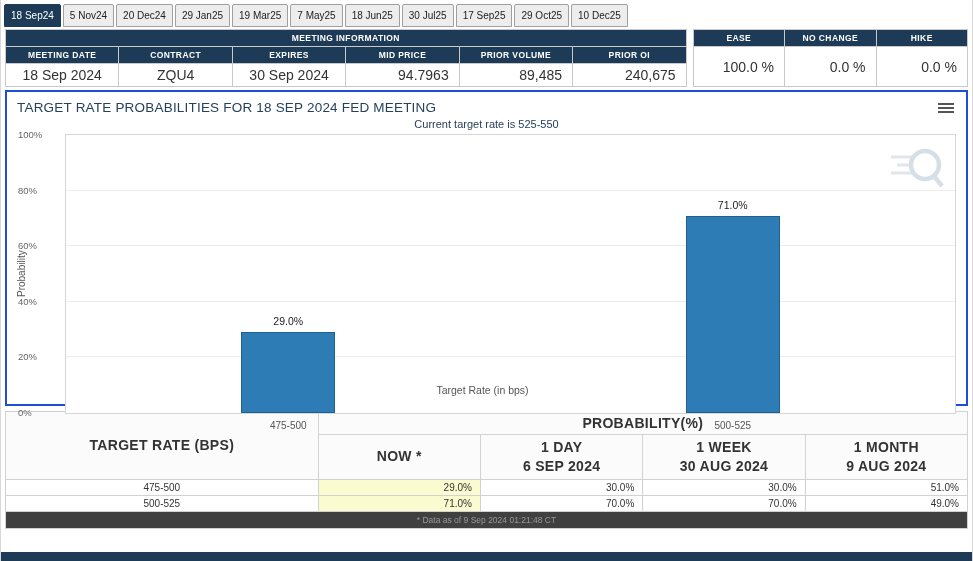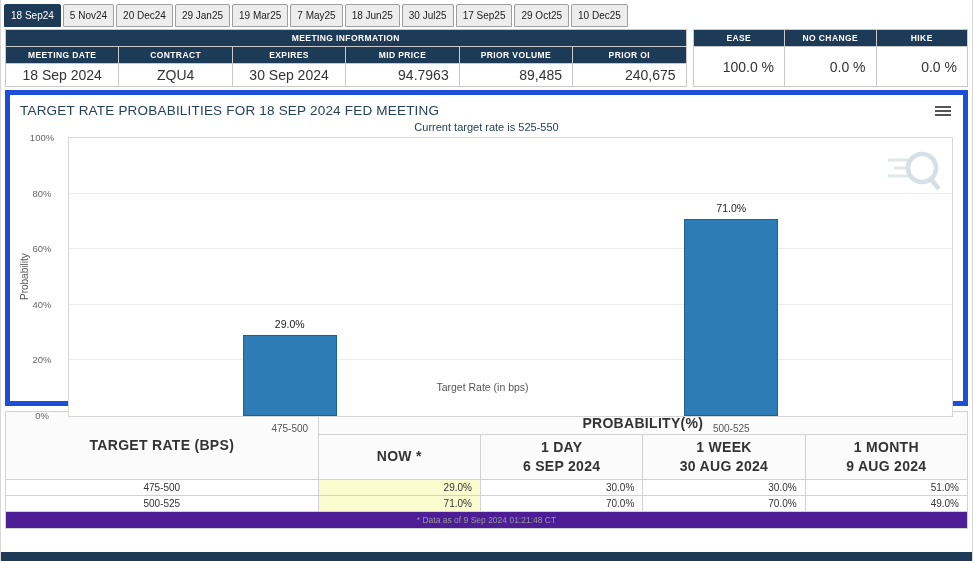--- a/index.html
+++ b/index.html
@@ -64,21 +64,21 @@
   table.mini-table td.c { text-align: center; }
   table.mini-table td.r { text-align: right; padding-right: 10px; }
   #meeting-info-table { width: 683px; }
   #probabilities-table { width: 276px; }
 
   
   .chart-panel {
     position: relative;
     margin: 0 4px;
     height: 316px;
-    border: 5px solid #1d4ed8;
+    border: 2px solid #1d4ed8;
     background: #ffffff;
   }
   .chart-title {
     position: absolute;
     top: 8px; left: 10px;
     color: #26415e;
     font-size: 13.5px;
     letter-spacing: 0.2px;
   }
   .menu-icon {
@@ -99,21 +99,21 @@
     position: absolute;
     left: 58px; right: 10px;
     top: 42px; height: 280px;
     border: 1px solid #d6d6d6;
     background: #ffffff;
   }
   .gridline { position: absolute; left: 0; right: 0; height: 1px; background: #ececec; }
   .ytick {
     position: absolute;
     left: -48px; width: 42px;
-    text-align: center;
+    text-align: left;
     font-size: 9.5px; color: #666; margin-top: 43px;
   }
   .bar { position: absolute; bottom: 0; width: 94px; border: 1px solid #1f608e; }
   .bar-label { position: absolute; width: 120px; text-align: center; font-size: 10.5px; color: #222; }
   .xtick { position: absolute; top: calc(100% + 7px); width: 120px; text-align: center; font-size: 10px; color: #555; }
   .axis-ylabel {
     position: absolute;
     left: -52px; top: 0; bottom: 0; width: 14px;
     writing-mode: vertical-rl;
     transform: rotate(180deg);
@@ -143,21 +143,21 @@
   }
   th.rate-h { width: 32.5%; }
   th.sub-h div { line-height: 1.35; }
   table.hist-table td { font-size: 10px; color: #333; padding: 2px 8px; height: 16px; }
   td.rate-cell { text-align: center; }
   td.val-cell { text-align: right; }
   td.now-cell { background: #fbfbd0; }
   .footnote {
     border: 1px solid #d2d2d2;
     border-top: none;
-    background: #4c1d95;
+    background: #404040;
     color: #999;
     font-size: 8.5px;
     text-align: center;
     padding: 3px 0;
   }
 
   .bottom-bar {
     position: absolute;
     left: 0; right: 0; bottom: 0;
     height: 9px;

